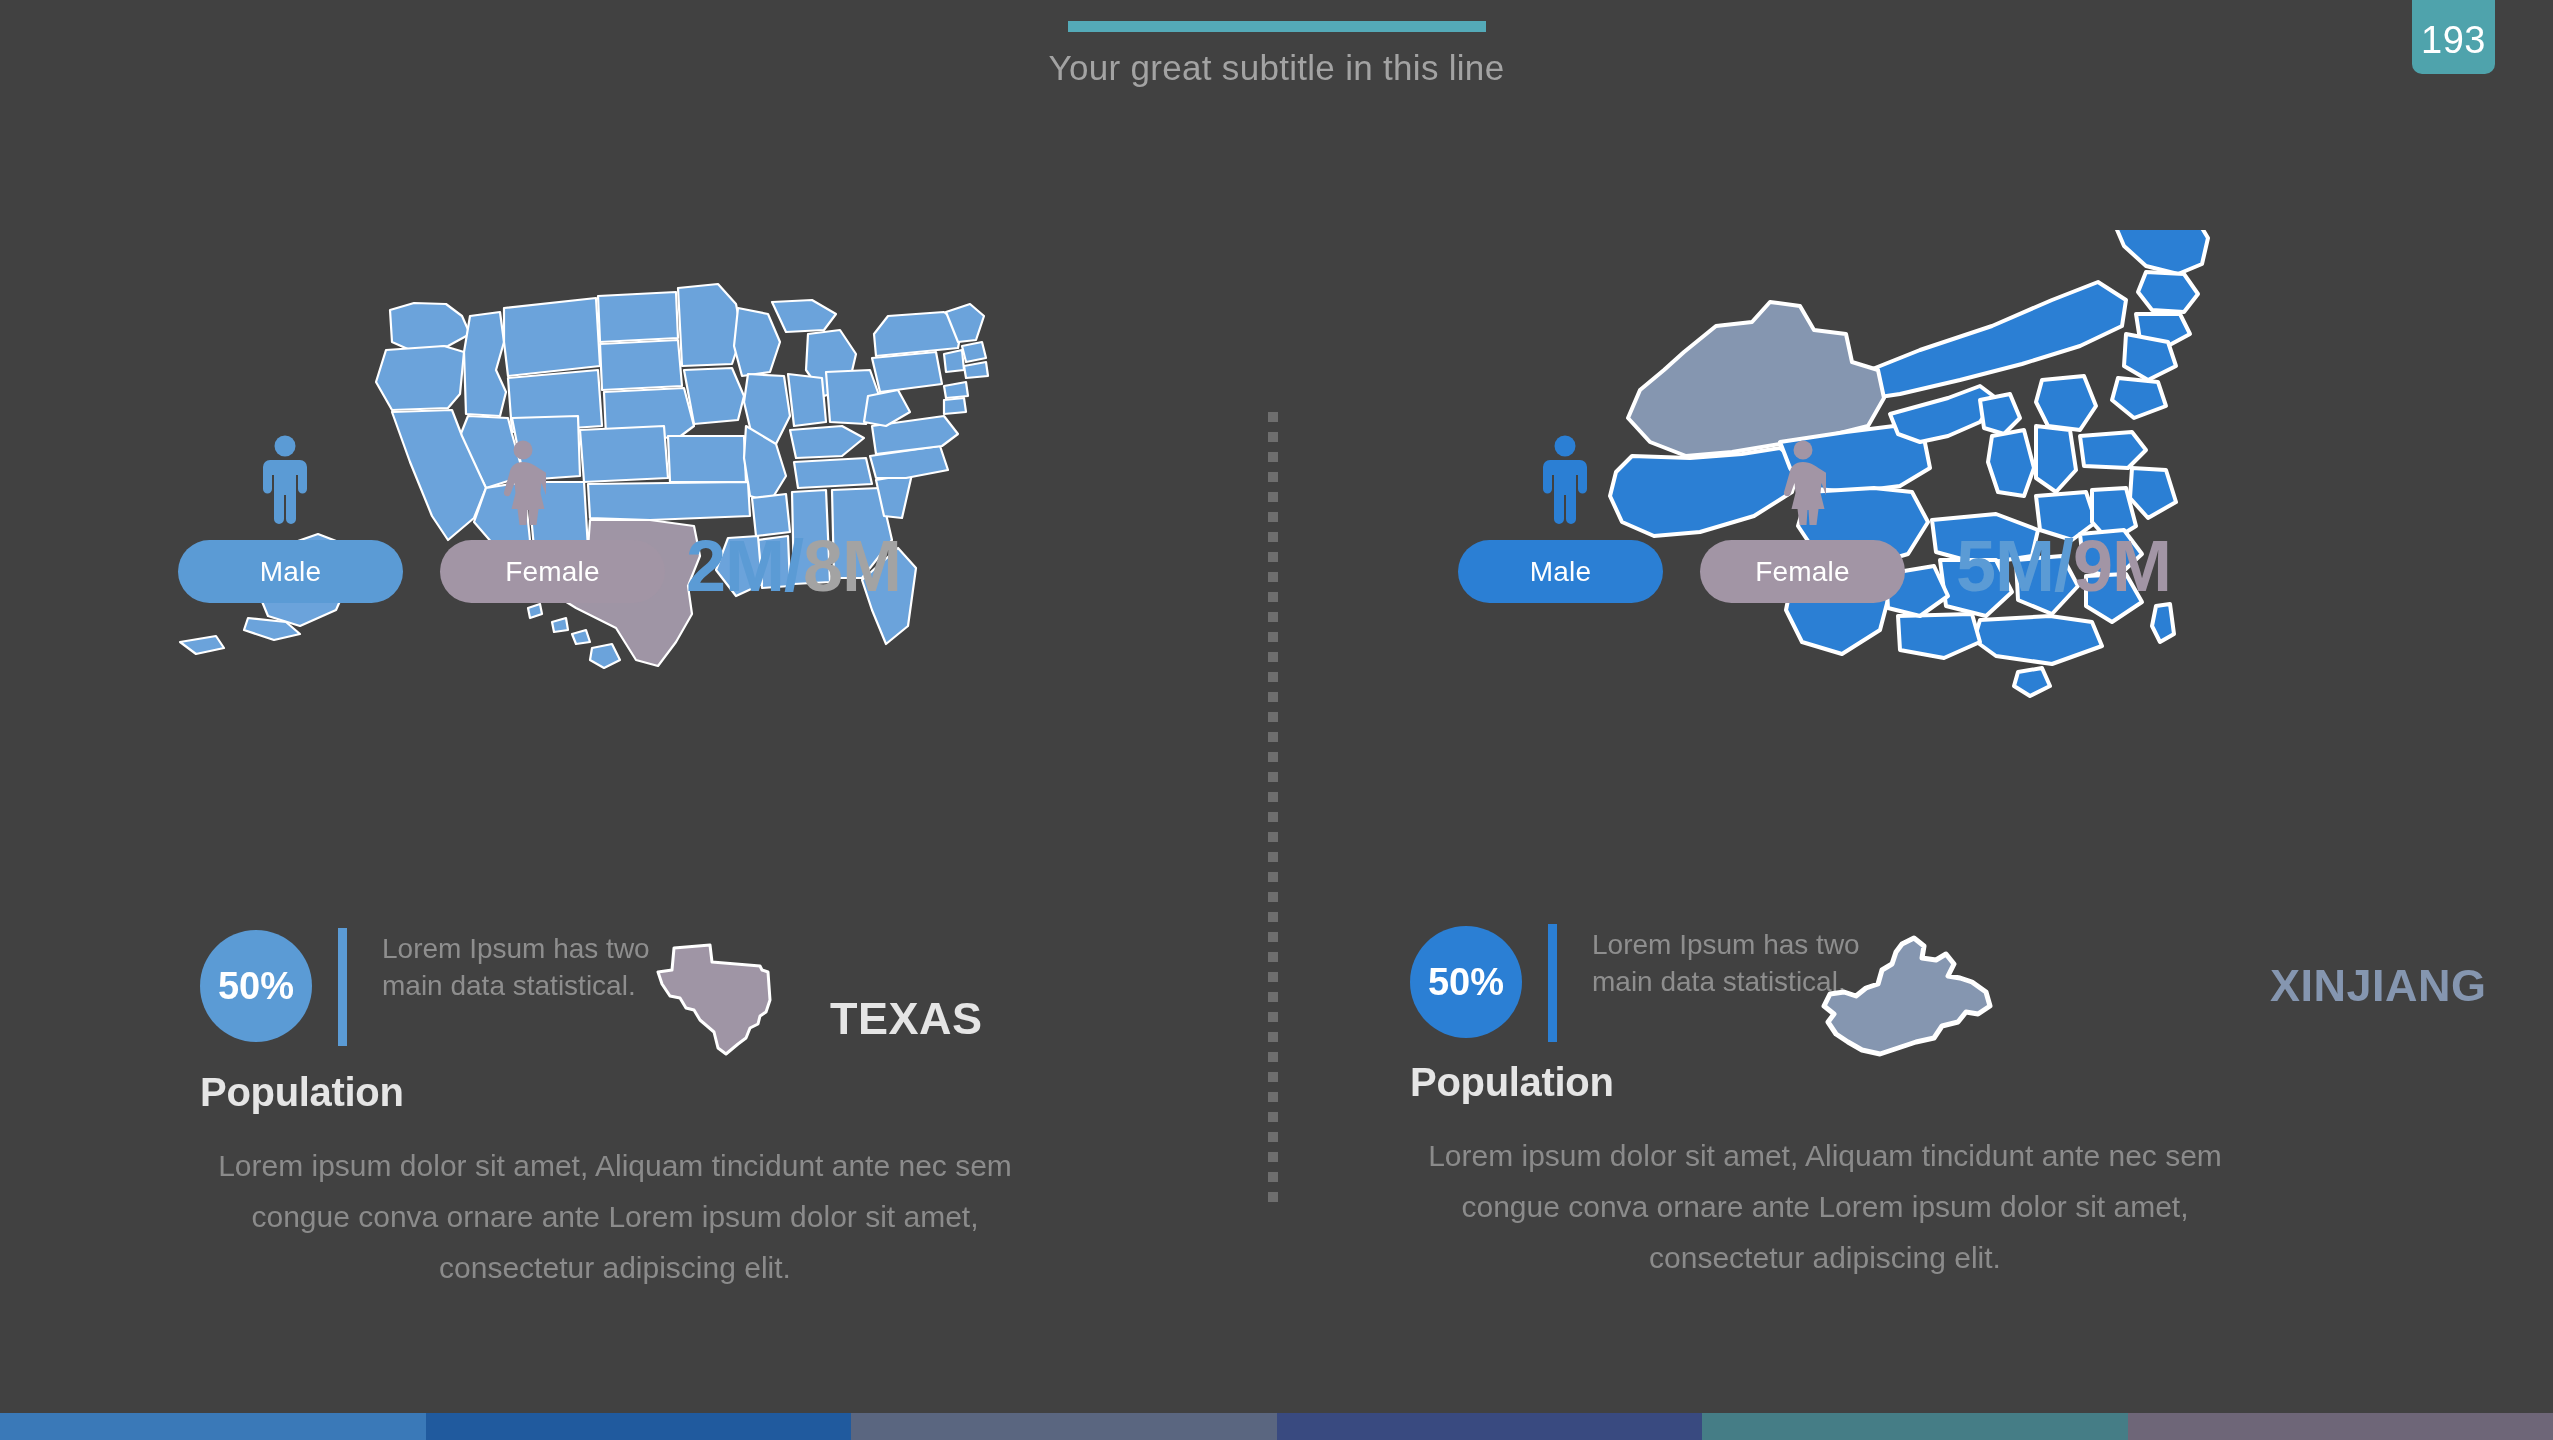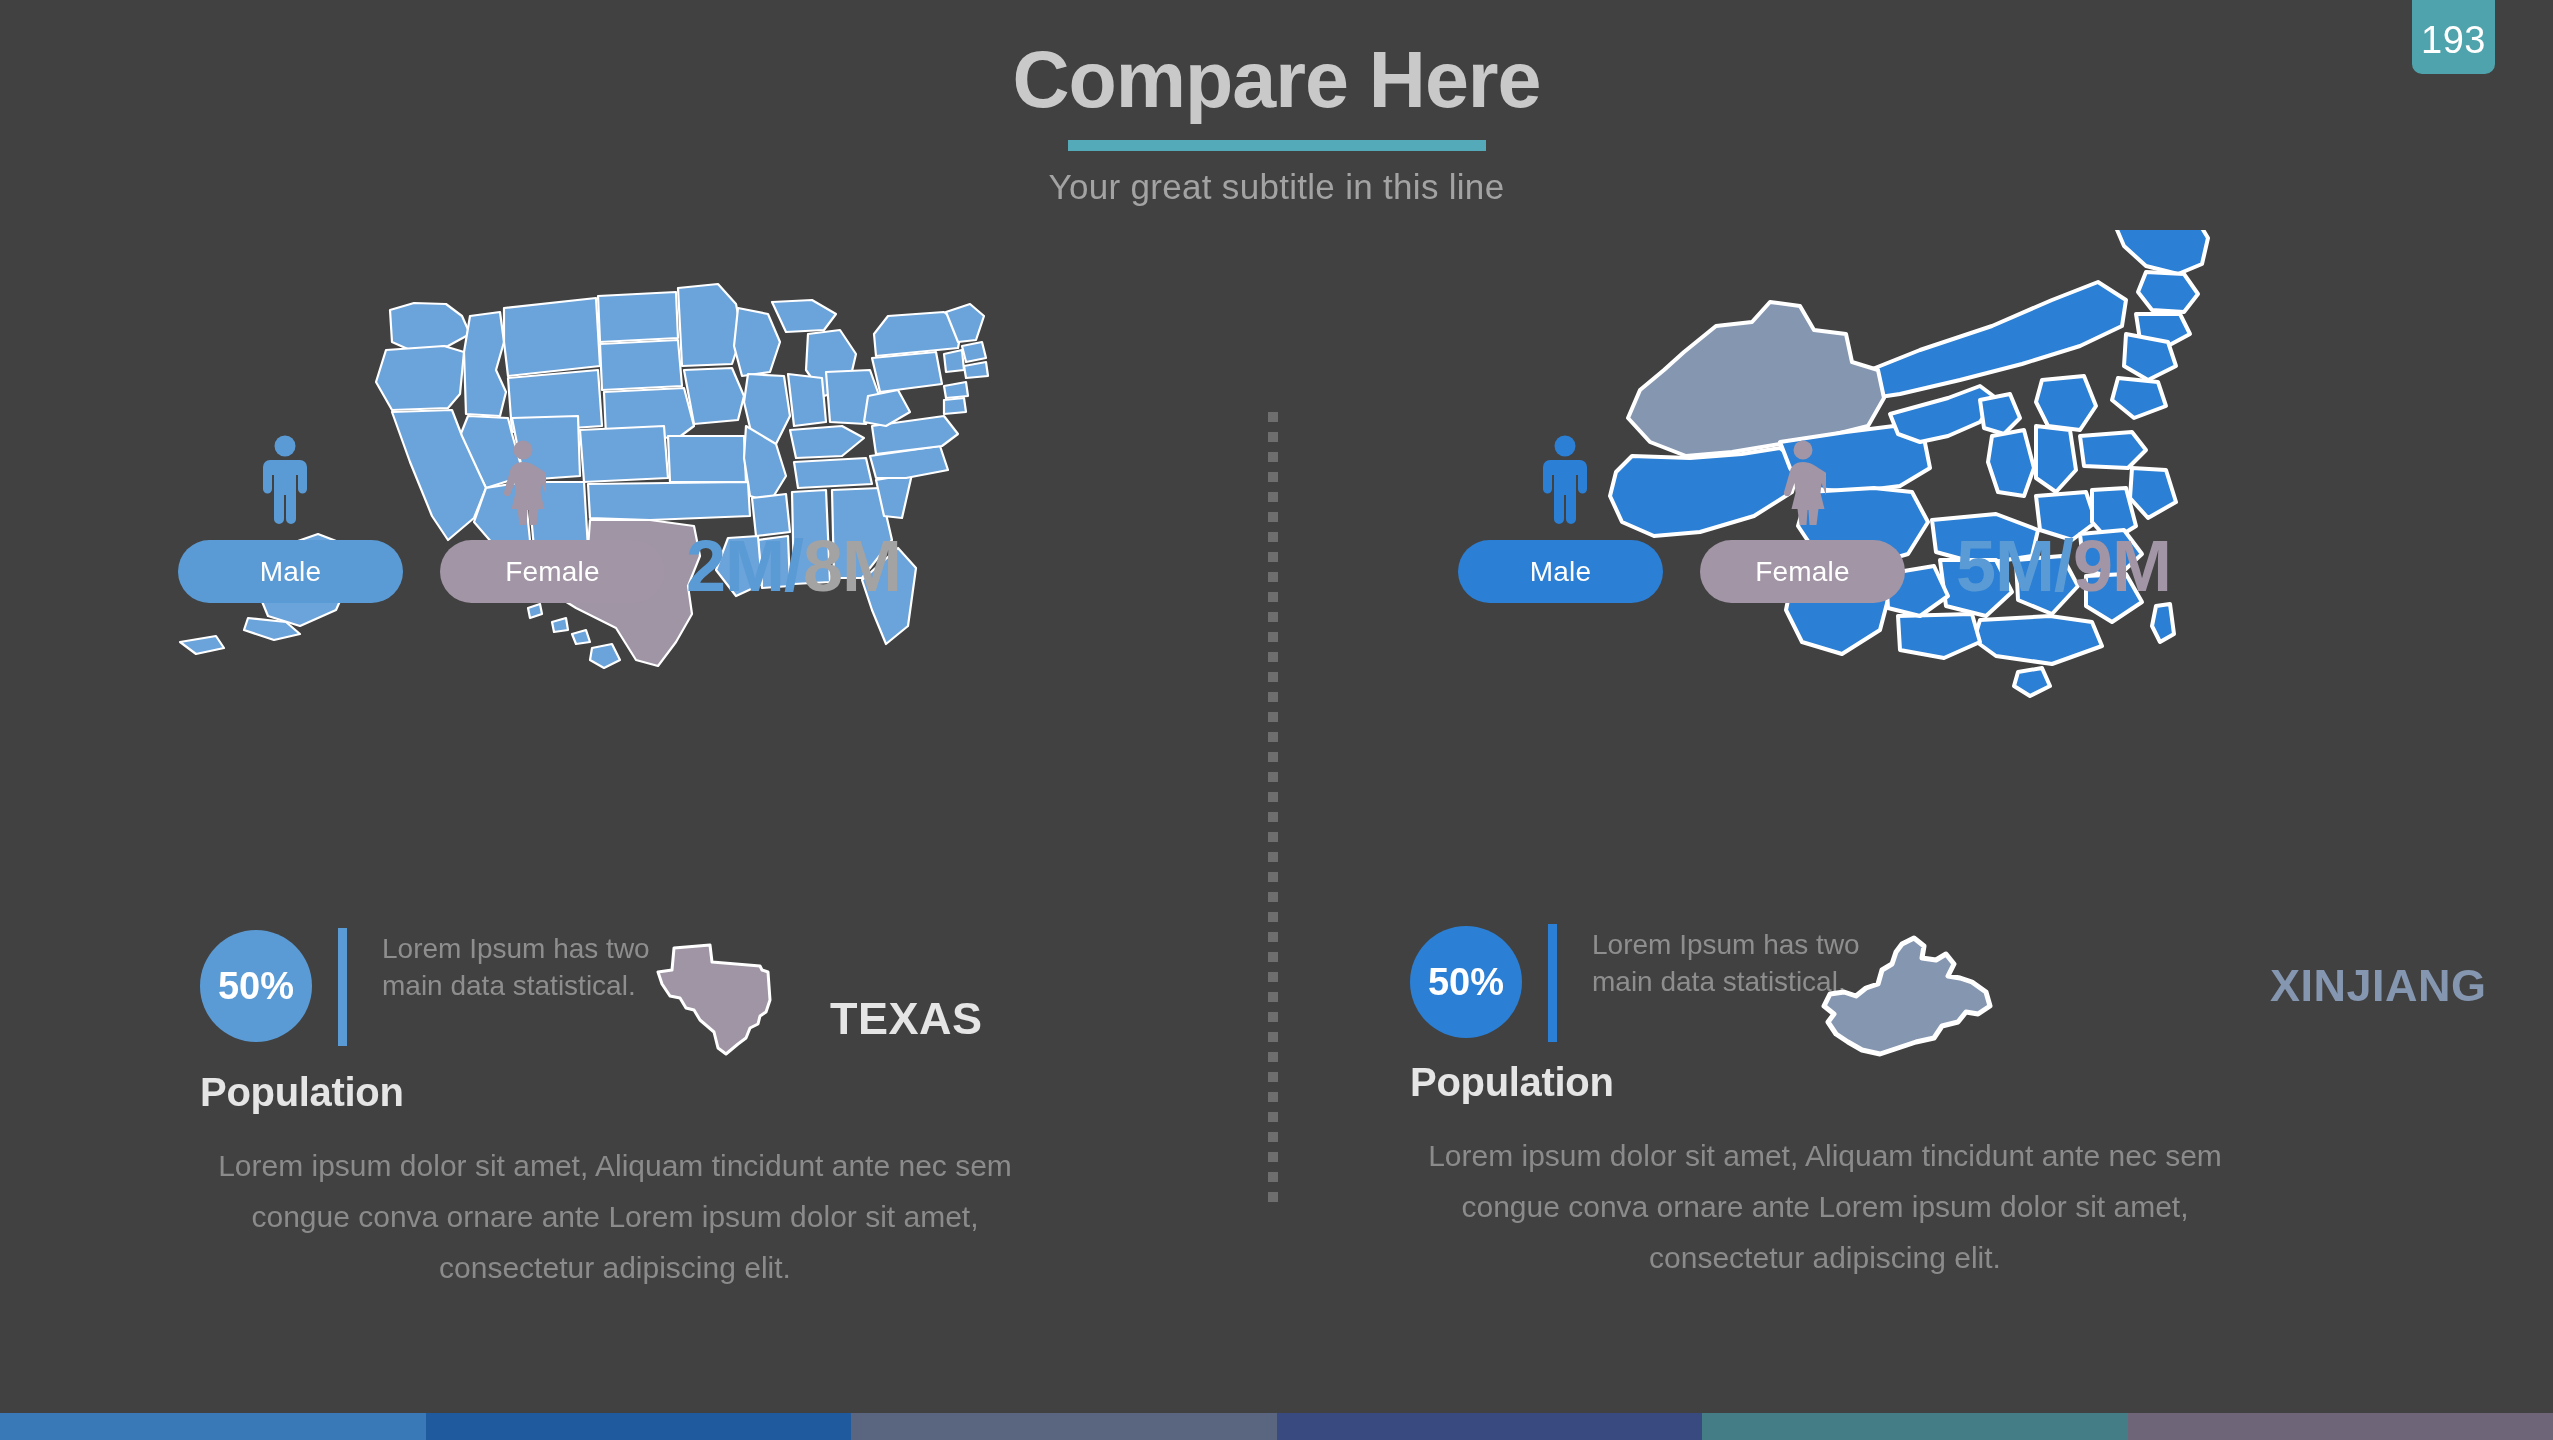--- a/index.html
+++ b/index.html
@@ -97,21 +97,20 @@
   #bottom-strip span{ flex:1 1 0; height:100%; }
 </style>
 </head>
 <body style="background: rgb(65, 65, 65);">
 
 <div id="page-badge" style="background: rgb(79, 163, 172);">
   <span>193</span>
 </div>
 
 <div id="header">
-  <div id="slide-title">Compare Here</div>
   <div id="title-underline" style="background: rgb(84, 170, 184);"></div>
   <div id="slide-subtitle">Your great subtitle in this line</div>
 </div>
 
 <div class="panel" id="panel-left">
 
   <div class="map-wrap">
     <svg width="1250" height="470" viewBox="0 0 1250 470" xmlns="http://www.w3.org/2000/svg">
       <g id="usa-states" fill="#6ba3db" stroke="#ffffff" stroke-width="2.2" stroke-linejoin="round">
 

